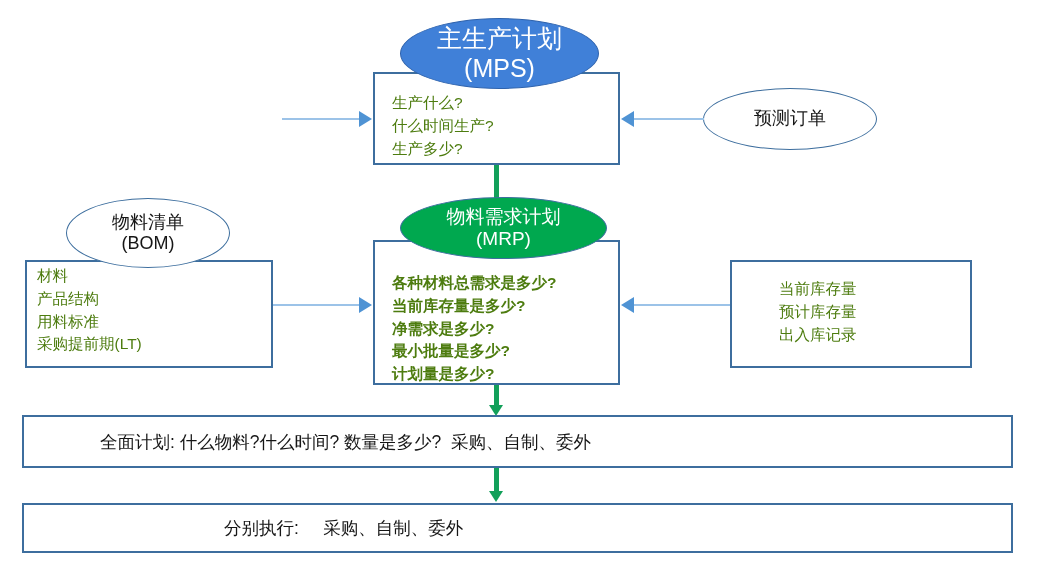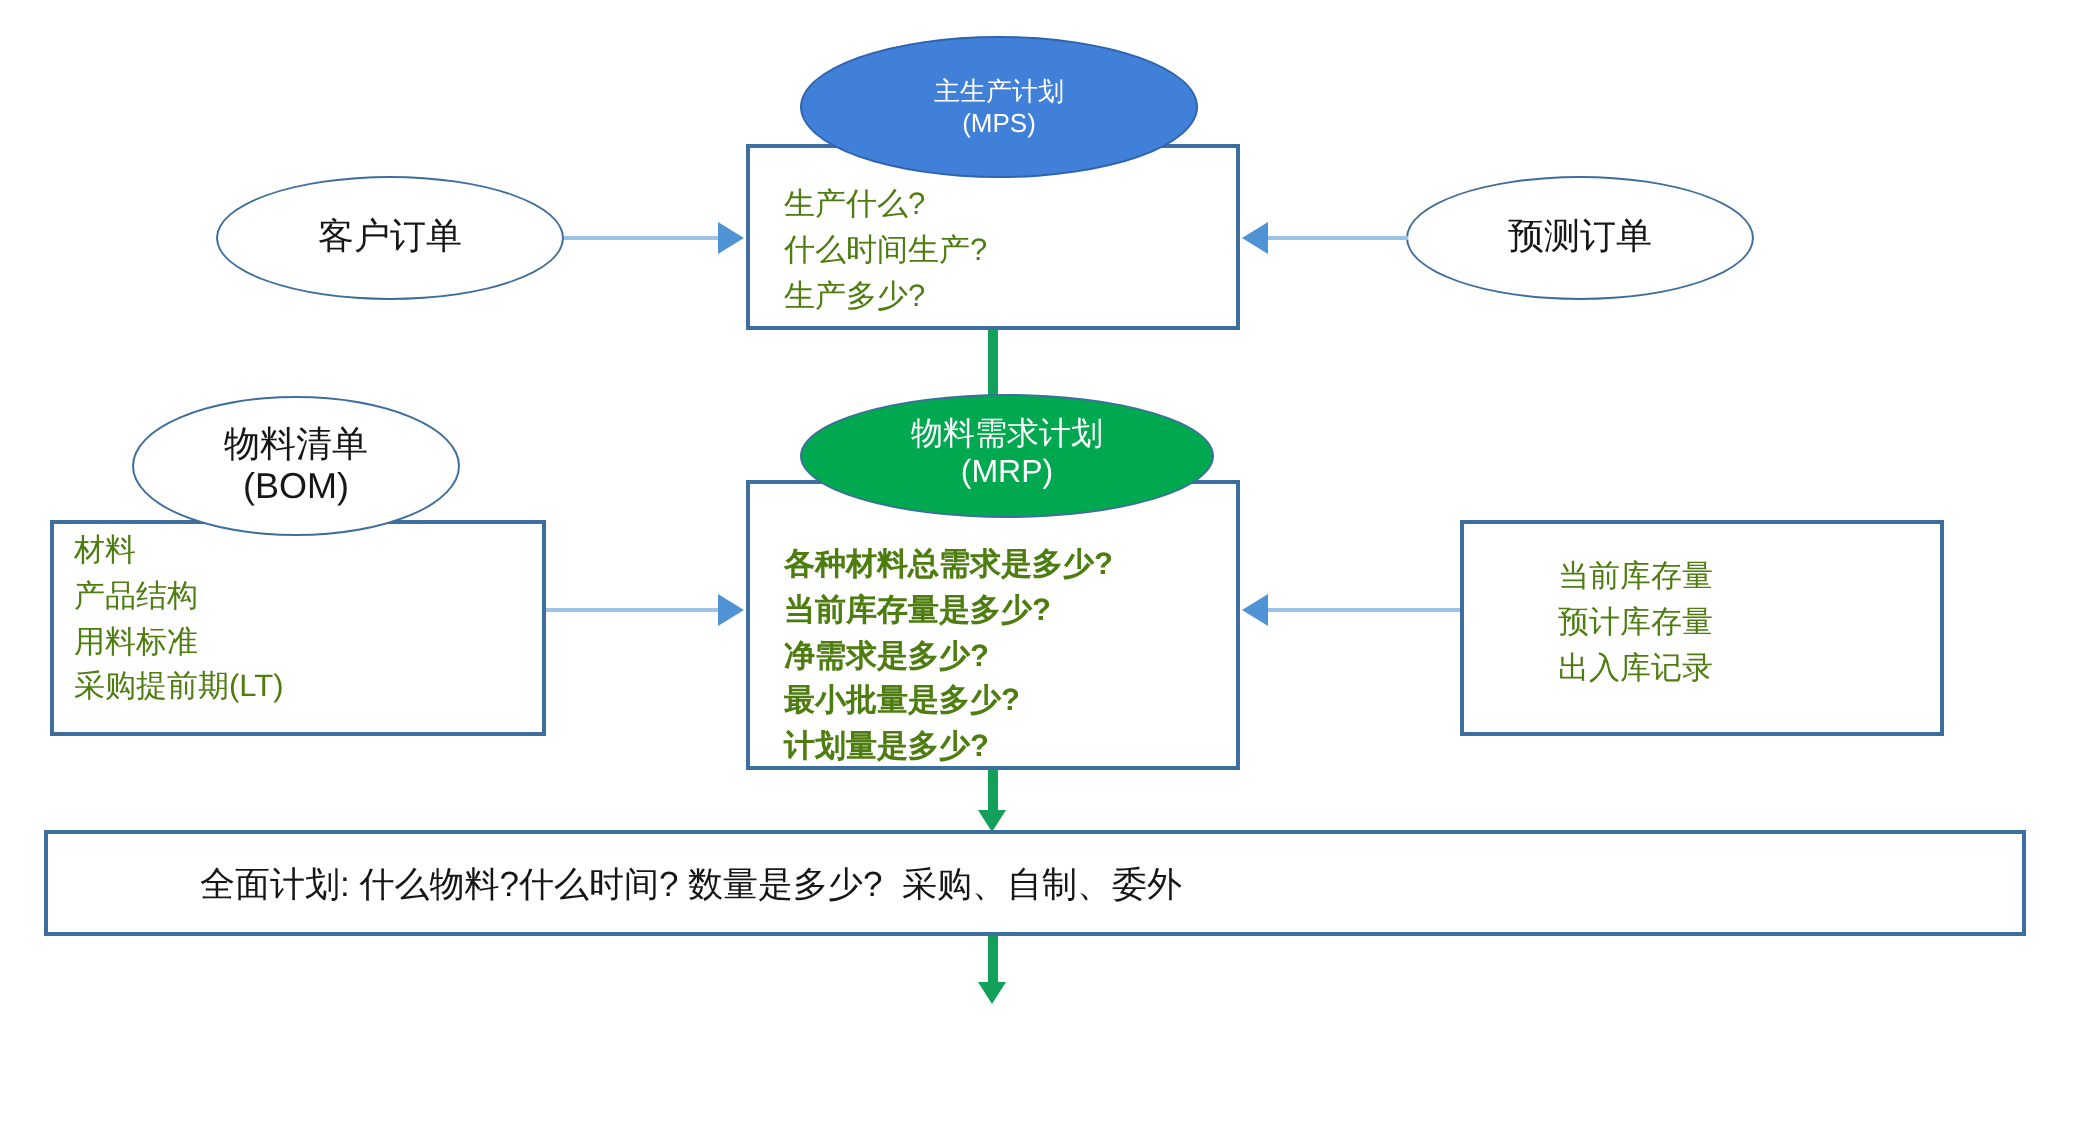--- a/index.html
+++ b/index.html
@@ -47,27 +47,27 @@
   .ellipse-plain {
     background: #ffffff;
     border: 1.6px solid #3d6e9e;
     color: #161616;
     font-size: 18px;
   }
   .ellipse-mps {
     background: #4080d8;
     border: 1.6px solid #2f63ad;
     color: #ffffff;
-    font-size: 13px;
+    font-size: 25px;
   }
   .ellipse-mrp {
     background: #00a84f;
     border: 1.6px solid #3d6e9e;
     color: #ffffff;
-    font-size: 16px;
+    font-size: 19px;
   }
   .ellipse .l1, .ellipse .l2 { display: block; }
 
   
   .h-arrow {
     position: absolute;
     height: 2px;
     background: #9cc3e8;
   }
   .arrow-head {
@@ -119,23 +119,20 @@
   <div class="box" style="left:373px; top:72px; width:247px; height:93px;"></div>
   <div class="box-lines" style="left:392px; top:92px; width:220px;">生产什么?
 什么时间生产?
 生产多少?</div>
 
   <div class="ellipse ellipse-mps" style="left:400px; top:18px; width:199px; height:71px;">
     <span class="l1">主生产计划</span>
     <span class="l2">(MPS)</span>
   </div>
 
-  <div class="ellipse ellipse-plain" style="left:108px; top:88px; width:174px; height:62px;">
-    <span class="l1">客户订单</span>
-  </div>
 
   <div class="h-arrow" style="left:282px; top:118px; width:78px;"></div>
   <div class="arrow-head head-right" style="left:359px; top:111px;"></div>
 
   <div class="ellipse ellipse-plain" style="left:703px; top:88px; width:174px; height:62px;">
     <span class="l1">预测订单</span>
   </div>
 
   <div class="h-arrow" style="left:634px; top:118px; width:70px;"></div>
   <div class="arrow-head head-left" style="left:621px; top:111px;"></div>
@@ -181,14 +178,17 @@
   <div class="v-arrow" style="left:494px; top:385px; height:22px;"></div>
   <div class="arrow-head head-down" style="left:489px; top:405px;"></div>
 
   <div class="bar" style="left:22px; top:415px; width:991px; height:53px;">
     <span class="bar-text" style="margin-left:76px;">全面计划: 什么物料?什么时间? 数量是多少?  采购、自制、委外</span>
   </div>
 
   <div class="v-arrow" style="left:494px; top:468px; height:24px;"></div>
   <div class="arrow-head head-down" style="left:489px; top:491px;"></div>
 
+  <div class="bar" style="left:22px; top:503px; width:991px; height:50px;">
+    <span class="bar-text" style="margin-left:200px;">分别执行:     采购、自制、委外</span>
+  </div>
 
 </div>
 
 </body></html>

